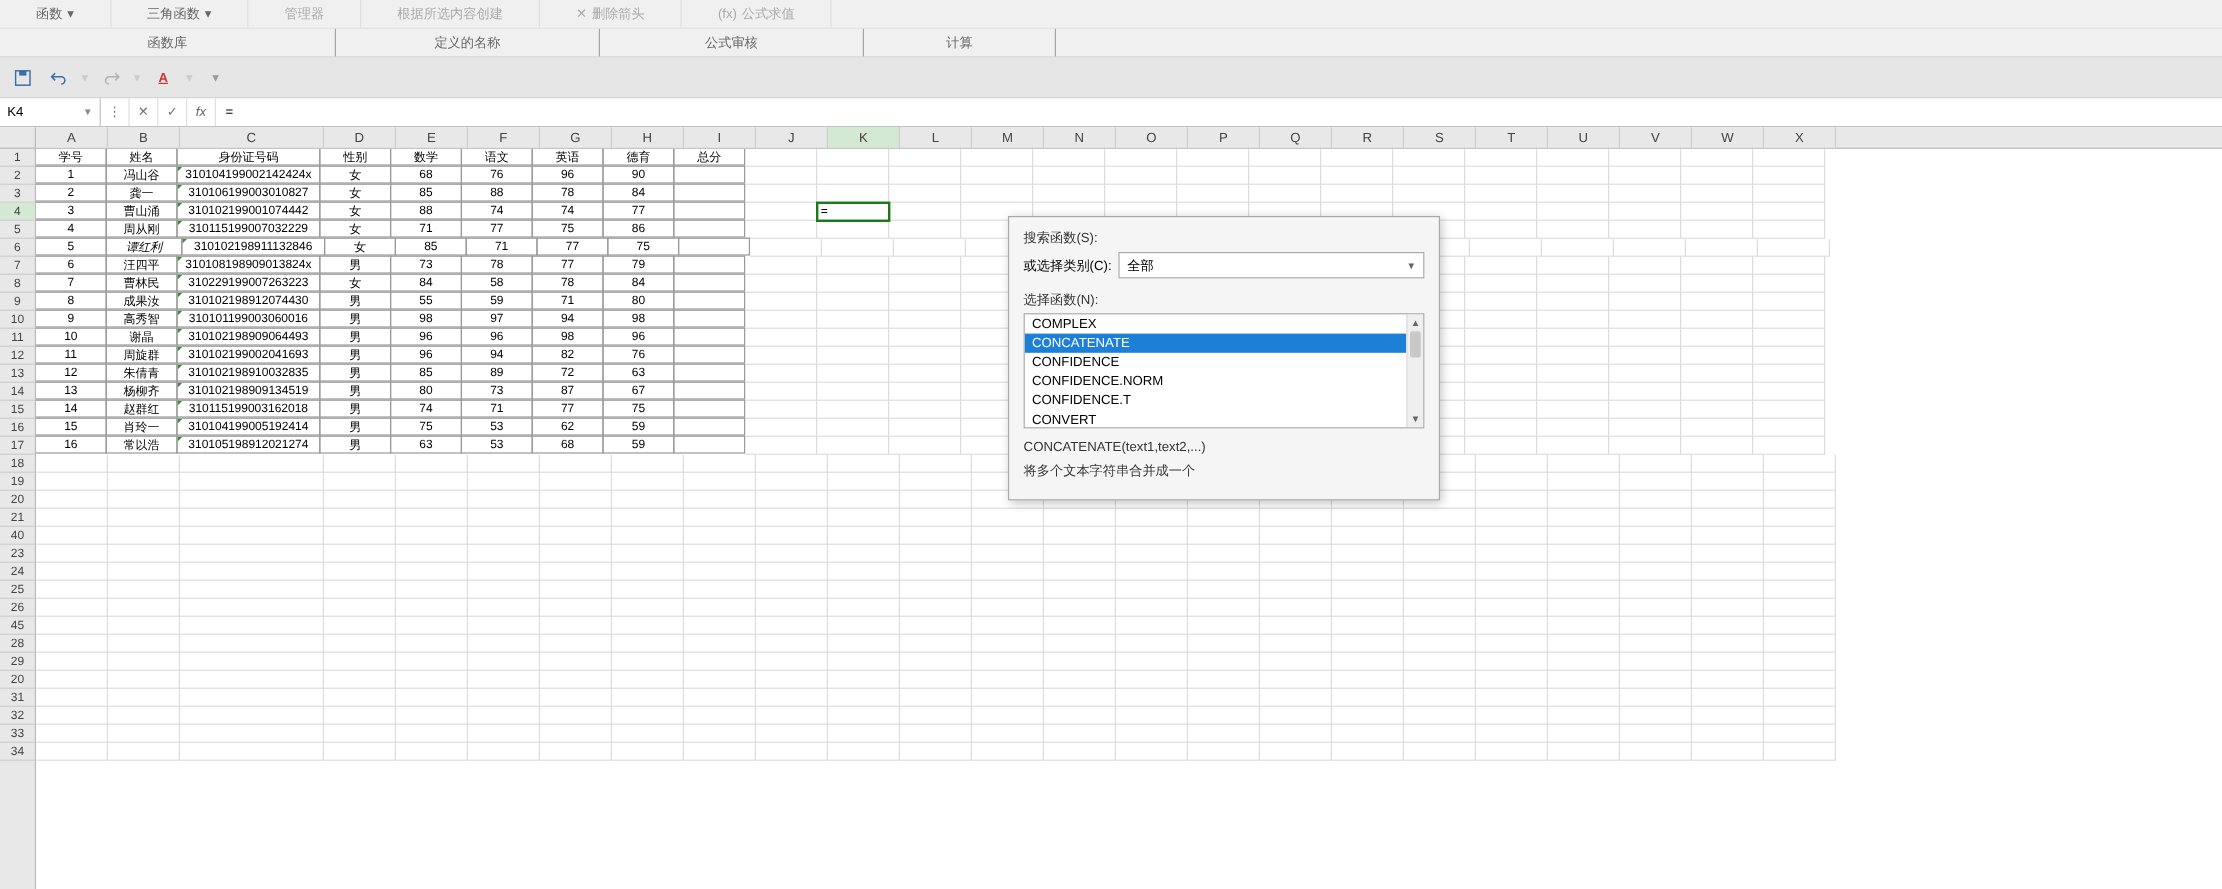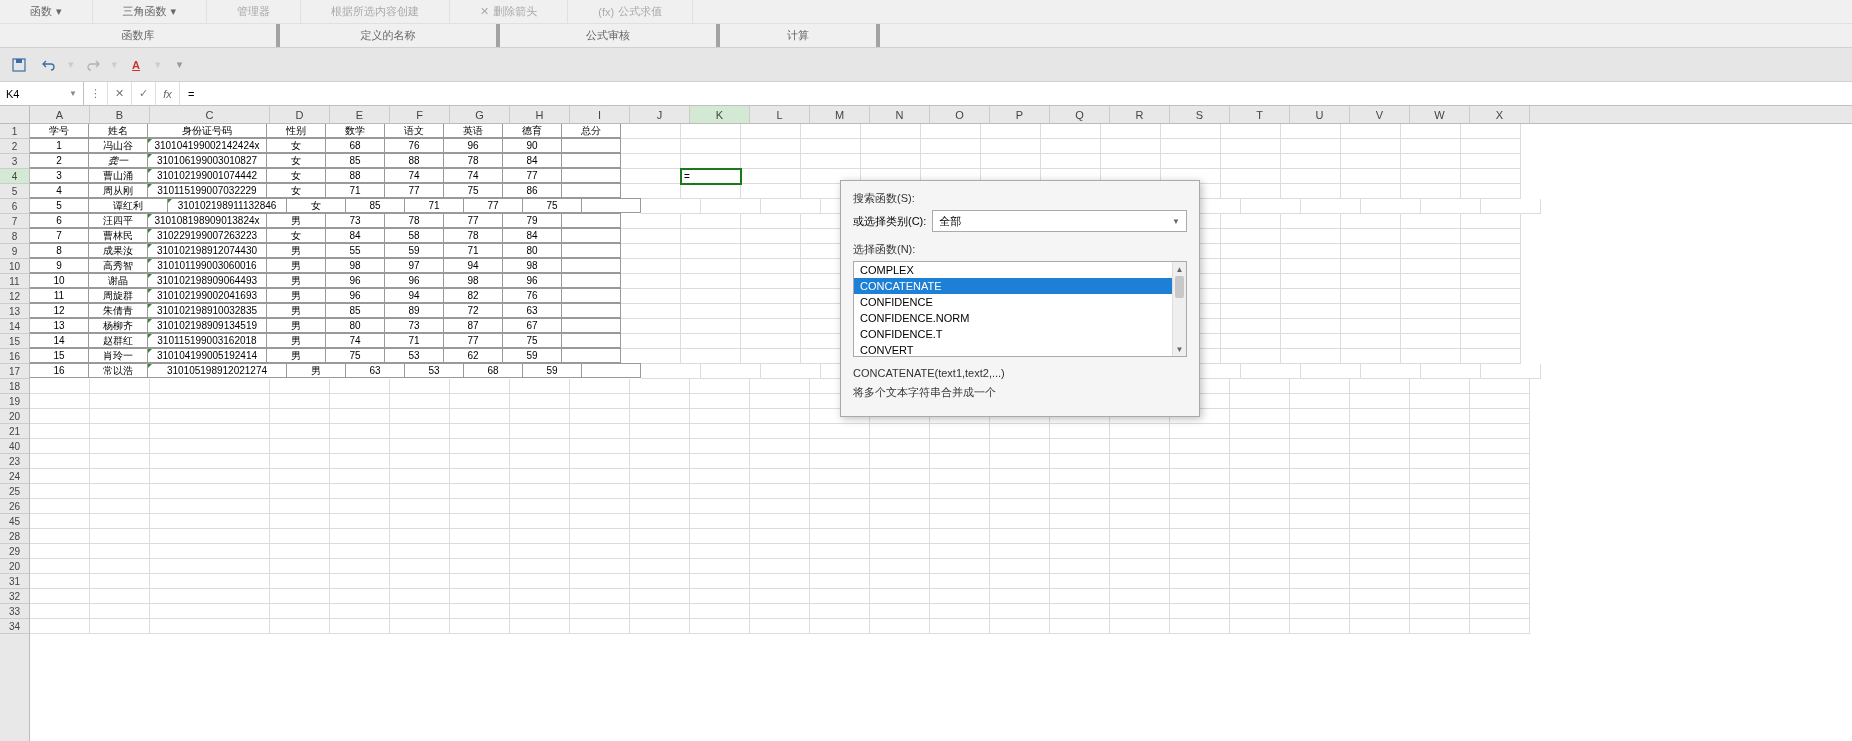--- a/index.html
+++ b/index.html
@@ -1,19 +1,19 @@
 <!DOCTYPE html>
 <html><head>
 <meta charset="utf-8">
 <style>
 * { margin: 0; padding: 0; box-sizing: border-box; font-family: "Microsoft YaHei", Arial, sans-serif; font-size: 11px; }
 body { background: #f0f0f0; user-select: none; overflow: hidden; }
 
 .ribbon-footer { height: 24px; background: #f0f0f0; border-bottom: 1px solid #d0d0d0; display: flex; }
-.ribbon-group-label { color: #666; padding: 2px 60px; border-right: 4px solid #a3a3a3; display: flex; align-items: center; justify-content: center; }
+.ribbon-group-label { color: #666; padding: 2px 60px; border-right: 1px solid #a3a3a3; display: flex; align-items: center; justify-content: center; }
 
 .quick-access { height: 34px; background: #e6e6e6; display: flex; align-items: center; padding: 0 8px; gap: 8px; border-bottom: 1px solid #d0d0d0; }
 .qa-btn { width: 22px; height: 22px; display: flex; align-items: center; justify-content: center; cursor: pointer; color: #444; }
 
 .formula-bar { height: 24px; background: #fff; border-bottom: 1px solid #c0c0c0; display: flex; align-items: center; }
 .name-box { width: 84px; height: 100%; border-right: 1px solid #c0c0c0; display: flex; align-items: center; padding: 0 6px; justify-content: space-between; }
 .name-box span.dd { color: #888; font-size: 8px; }
 .fb-btn { width: 24px; height: 100%; display: flex; align-items: center; justify-content: center; border-right: 1px solid #e0e0e0; cursor: pointer; color: #777; }
 .fx-label { font-style: italic; color: #666; }
 .formula-input { flex: 1; height: 100%; padding: 0 8px; display: flex; align-items: center; }
@@ -250,21 +250,21 @@
         <div class="cell" style="width: 60px;"></div>
         <div class="cell" style="width: 60px;"></div>
         <div class="cell" style="width: 60px;"></div>
         <div class="cell" style="width: 60px;"></div>
         <div class="cell" style="width: 60px;"></div>
         <div class="cell" style="width: 60px;"></div>
         <div class="cell" style="width: 60px;"></div>
       </div>
       <div class="row">
         <div class="cell data-border" style="width: 60px;">2</div>
-        <div class="cell data-border" style="width: 60px; font-style: italic;">龚一</div>
+        <div class="cell data-border" style="width: 60px;">龚一</div>
         <div class="cell data-border corner-mark" style="width: 120px;">310106199003010827</div>
         <div class="cell data-border" style="width: 60px;">女</div>
         <div class="cell data-border" style="width: 60px;">85</div>
         <div class="cell data-border" style="width: 60px;">88</div>
         <div class="cell data-border" style="width: 60px;">78</div>
         <div class="cell data-border" style="width: 60px;">84</div>
         <div class="cell data-border" style="width: 60px;"></div>
         <div class="cell" style="width: 60px;"></div>
         <div class="cell" style="width: 60px;"></div>
         <div class="cell" style="width: 60px;"></div>
@@ -328,21 +328,21 @@
         <div class="cell" style="width: 60px;"></div>
         <div class="cell" style="width: 60px;"></div>
         <div class="cell" style="width: 60px;"></div>
         <div class="cell" style="width: 60px;"></div>
         <div class="cell" style="width: 60px;"></div>
         <div class="cell" style="width: 60px;"></div>
         <div class="cell" style="width: 60px;"></div>
       </div>
       <div class="row">
         <div class="cell data-border" style="width: 60px;">5</div>
-        <div class="cell data-border" style="width: 80px;">谭红利</div>
+        <div class="cell data-border" style="width: 64px; font-style: italic;">谭红利</div>
         <div class="cell data-border corner-mark" style="width: 120px;">310102198911132846</div>
         <div class="cell data-border" style="width: 60px;">女</div>
         <div class="cell data-border" style="width: 60px;">85</div>
         <div class="cell data-border" style="width: 60px;">71</div>
         <div class="cell data-border" style="width: 60px;">77</div>
         <div class="cell data-border" style="width: 60px;">75</div>
         <div class="cell data-border" style="width: 60px;"></div>
         <div class="cell" style="width: 60px;"></div>
         <div class="cell" style="width: 60px;"></div>
         <div class="cell" style="width: 60px;"></div>
@@ -615,21 +615,21 @@
         <div class="cell" style="width: 60px;"></div>
         <div class="cell" style="width: 60px;"></div>
         <div class="cell" style="width: 60px;"></div>
         <div class="cell" style="width: 60px;"></div>
         <div class="cell" style="width: 60px;"></div>
         <div class="cell" style="width: 60px;"></div>
       </div>
       <div class="row">
         <div class="cell data-border" style="width: 60px;">16</div>
         <div class="cell data-border" style="width: 60px;">常以浩</div>
-        <div class="cell data-border corner-mark" style="width: 140px;">310105198912021274</div>
+        <div class="cell data-border corner-mark" style="width: 120px;">310105198912021274</div>
         <div class="cell data-border" style="width: 60px;">男</div>
         <div class="cell data-border" style="width: 60px;">63</div>
         <div class="cell data-border" style="width: 60px;">53</div>
         <div class="cell data-border" style="width: 60px;">68</div>
         <div class="cell data-border" style="width: 60px;">59</div>
         <div class="cell data-border" style="width: 60px;"></div>
         <div class="cell" style="width: 60px;"></div>
         <div class="cell" style="width: 60px;"></div>
         <div class="cell" style="width: 60px;"></div>
         <div class="cell" style="width: 60px;"></div>

